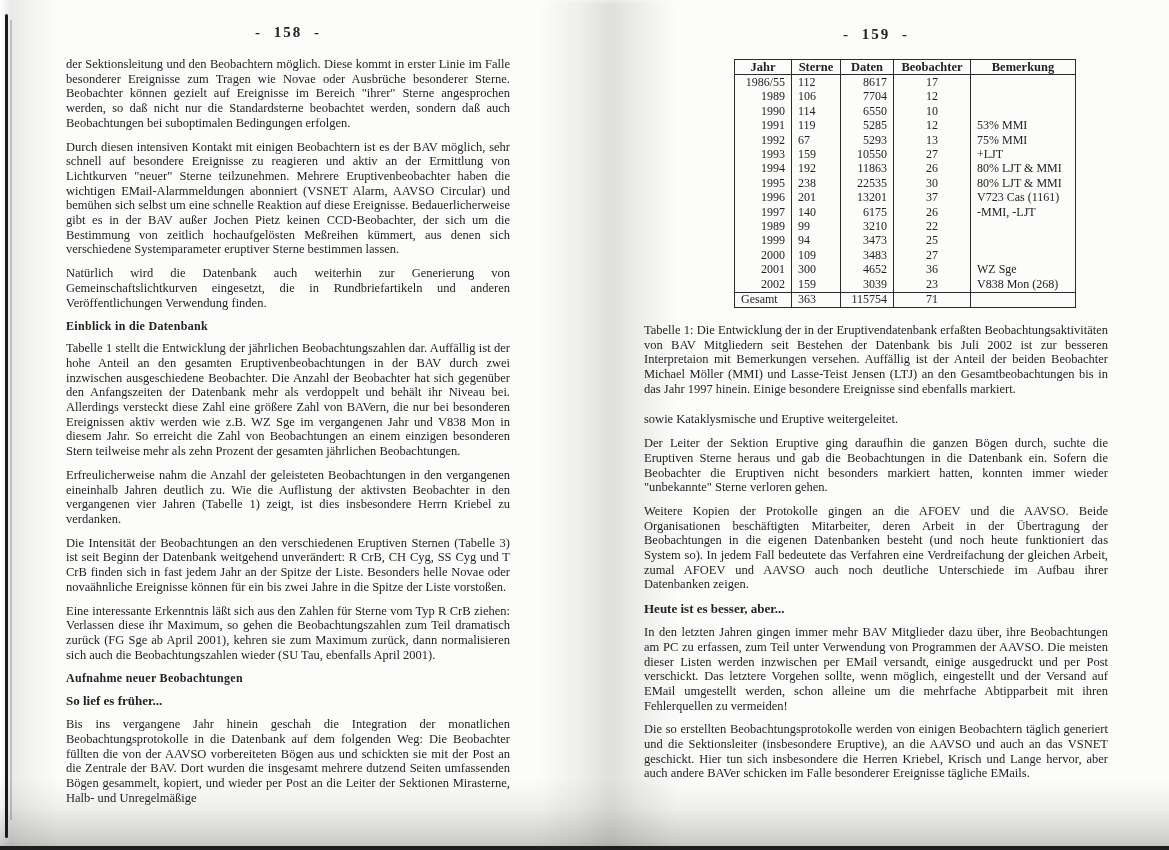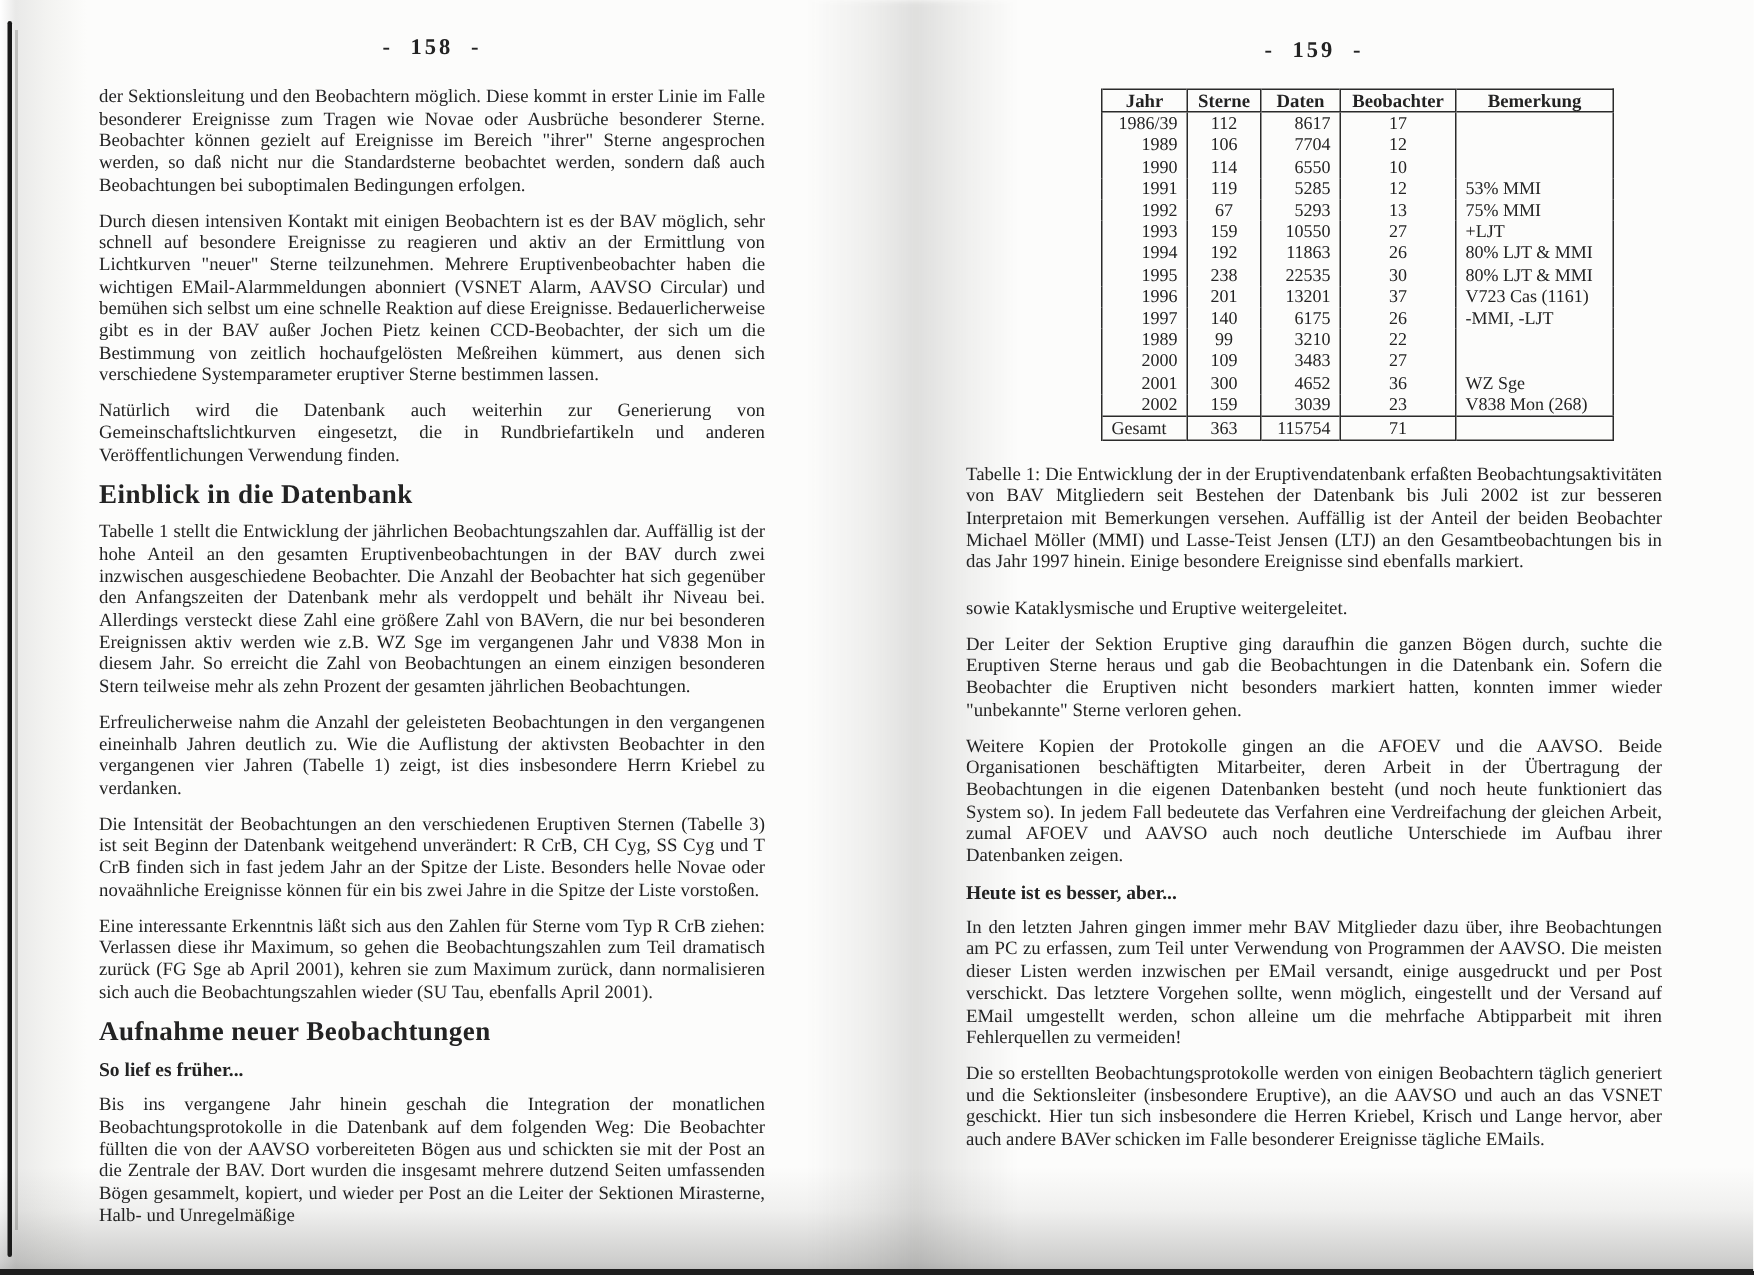--- a/index.html
+++ b/index.html
@@ -56,21 +56,21 @@
     text-align: center; font-weight: bold; font-size: 15px;
     letter-spacing: 2px; margin-bottom: 16px; word-spacing: 6px;
   }
   .page p {
     margin: 0 0 9px 0;
     font-size: 12.5px;
     line-height: 14.7px;
     text-align: justify;
   }
   .page h2 {
-    font-size: 18px; font-weight: bold; margin: 6px 0 7px 0; letter-spacing: 0.3px;
+    font-size: 12px; font-weight: bold; margin: 6px 0 7px 0; letter-spacing: 0.3px;
   }
   .page h3 {
     font-size: 13px; font-weight: bold; margin: 3px 0 8px 0;
   }
   
   .data-table {
     border-collapse: collapse;
     margin: 2px 0 0 90px;
     border: 1.6px solid #2b2b2b;
     font-size: 12px;
@@ -81,21 +81,21 @@
     line-height: 13.4px;
     white-space: nowrap;
   }
   .data-table th {
     border-bottom: 1.2px solid #2b2b2b;
     font-size: 12.5px;
     text-align: center;
   }
   .data-table th.col-bemerkung { text-align: center; }
   .data-table td.col-jahr   { text-align: right; min-width: 44px; }
-  .data-table td.col-sterne { text-align: center; min-width: 36px; }
+  .data-table td.col-sterne { text-align: left; min-width: 36px; }
   .data-table td.col-daten  { text-align: right; min-width: 40px; }
   .data-table td.col-beob   { text-align: center; min-width: 64px; }
   .data-table td.col-bemerkung { text-align: left; min-width: 92px; }
   .data-table tr.total-row td { border-top: 1.2px solid #2b2b2b; }
   .data-table tr.total-row td.col-jahr { text-align: left; }
   .caption { margin-top: 15px !important; }
   .after-caption { margin-top: 16px !important; }
 </style>
 </head>
 <body>
@@ -130,21 +130,21 @@
         <tr>
           <th class="col-jahr">Jahr</th>
           <th class="col-sterne">Sterne</th>
           <th class="col-daten">Daten</th>
           <th class="col-beob">Beobachter</th>
           <th class="col-bemerkung">Bemerkung</th>
         </tr>
       </thead>
       <tbody>
         <tr>
-          <td class="col-jahr">1986/39</td>
+          <td class="col-jahr">1986/55</td>
           <td class="col-sterne">112</td>
           <td class="col-daten">8617</td>
           <td class="col-beob">17</td>
           <td class="col-bemerkung"></td>
         </tr>
         <tr>
           <td class="col-jahr">1989</td>
           <td class="col-sterne">106</td>
           <td class="col-daten">7704</td>
           <td class="col-beob">12</td>
@@ -204,20 +204,27 @@
           <td class="col-sterne">140</td>
           <td class="col-daten">6175</td>
           <td class="col-beob">26</td>
           <td class="col-bemerkung">-MMI, -LJT</td>
         </tr>
         <tr>
           <td class="col-jahr">1989</td>
           <td class="col-sterne">99</td>
           <td class="col-daten">3210</td>
           <td class="col-beob">22</td>
+          <td class="col-bemerkung"></td>
+        </tr>
+        <tr>
+          <td class="col-jahr">1999</td>
+          <td class="col-sterne">94</td>
+          <td class="col-daten">3473</td>
+          <td class="col-beob">25</td>
           <td class="col-bemerkung"></td>
         </tr>
         <tr>
           <td class="col-jahr">2000</td>
           <td class="col-sterne">109</td>
           <td class="col-daten">3483</td>
           <td class="col-beob">27</td>
           <td class="col-bemerkung"></td>
         </tr>
         <tr>

